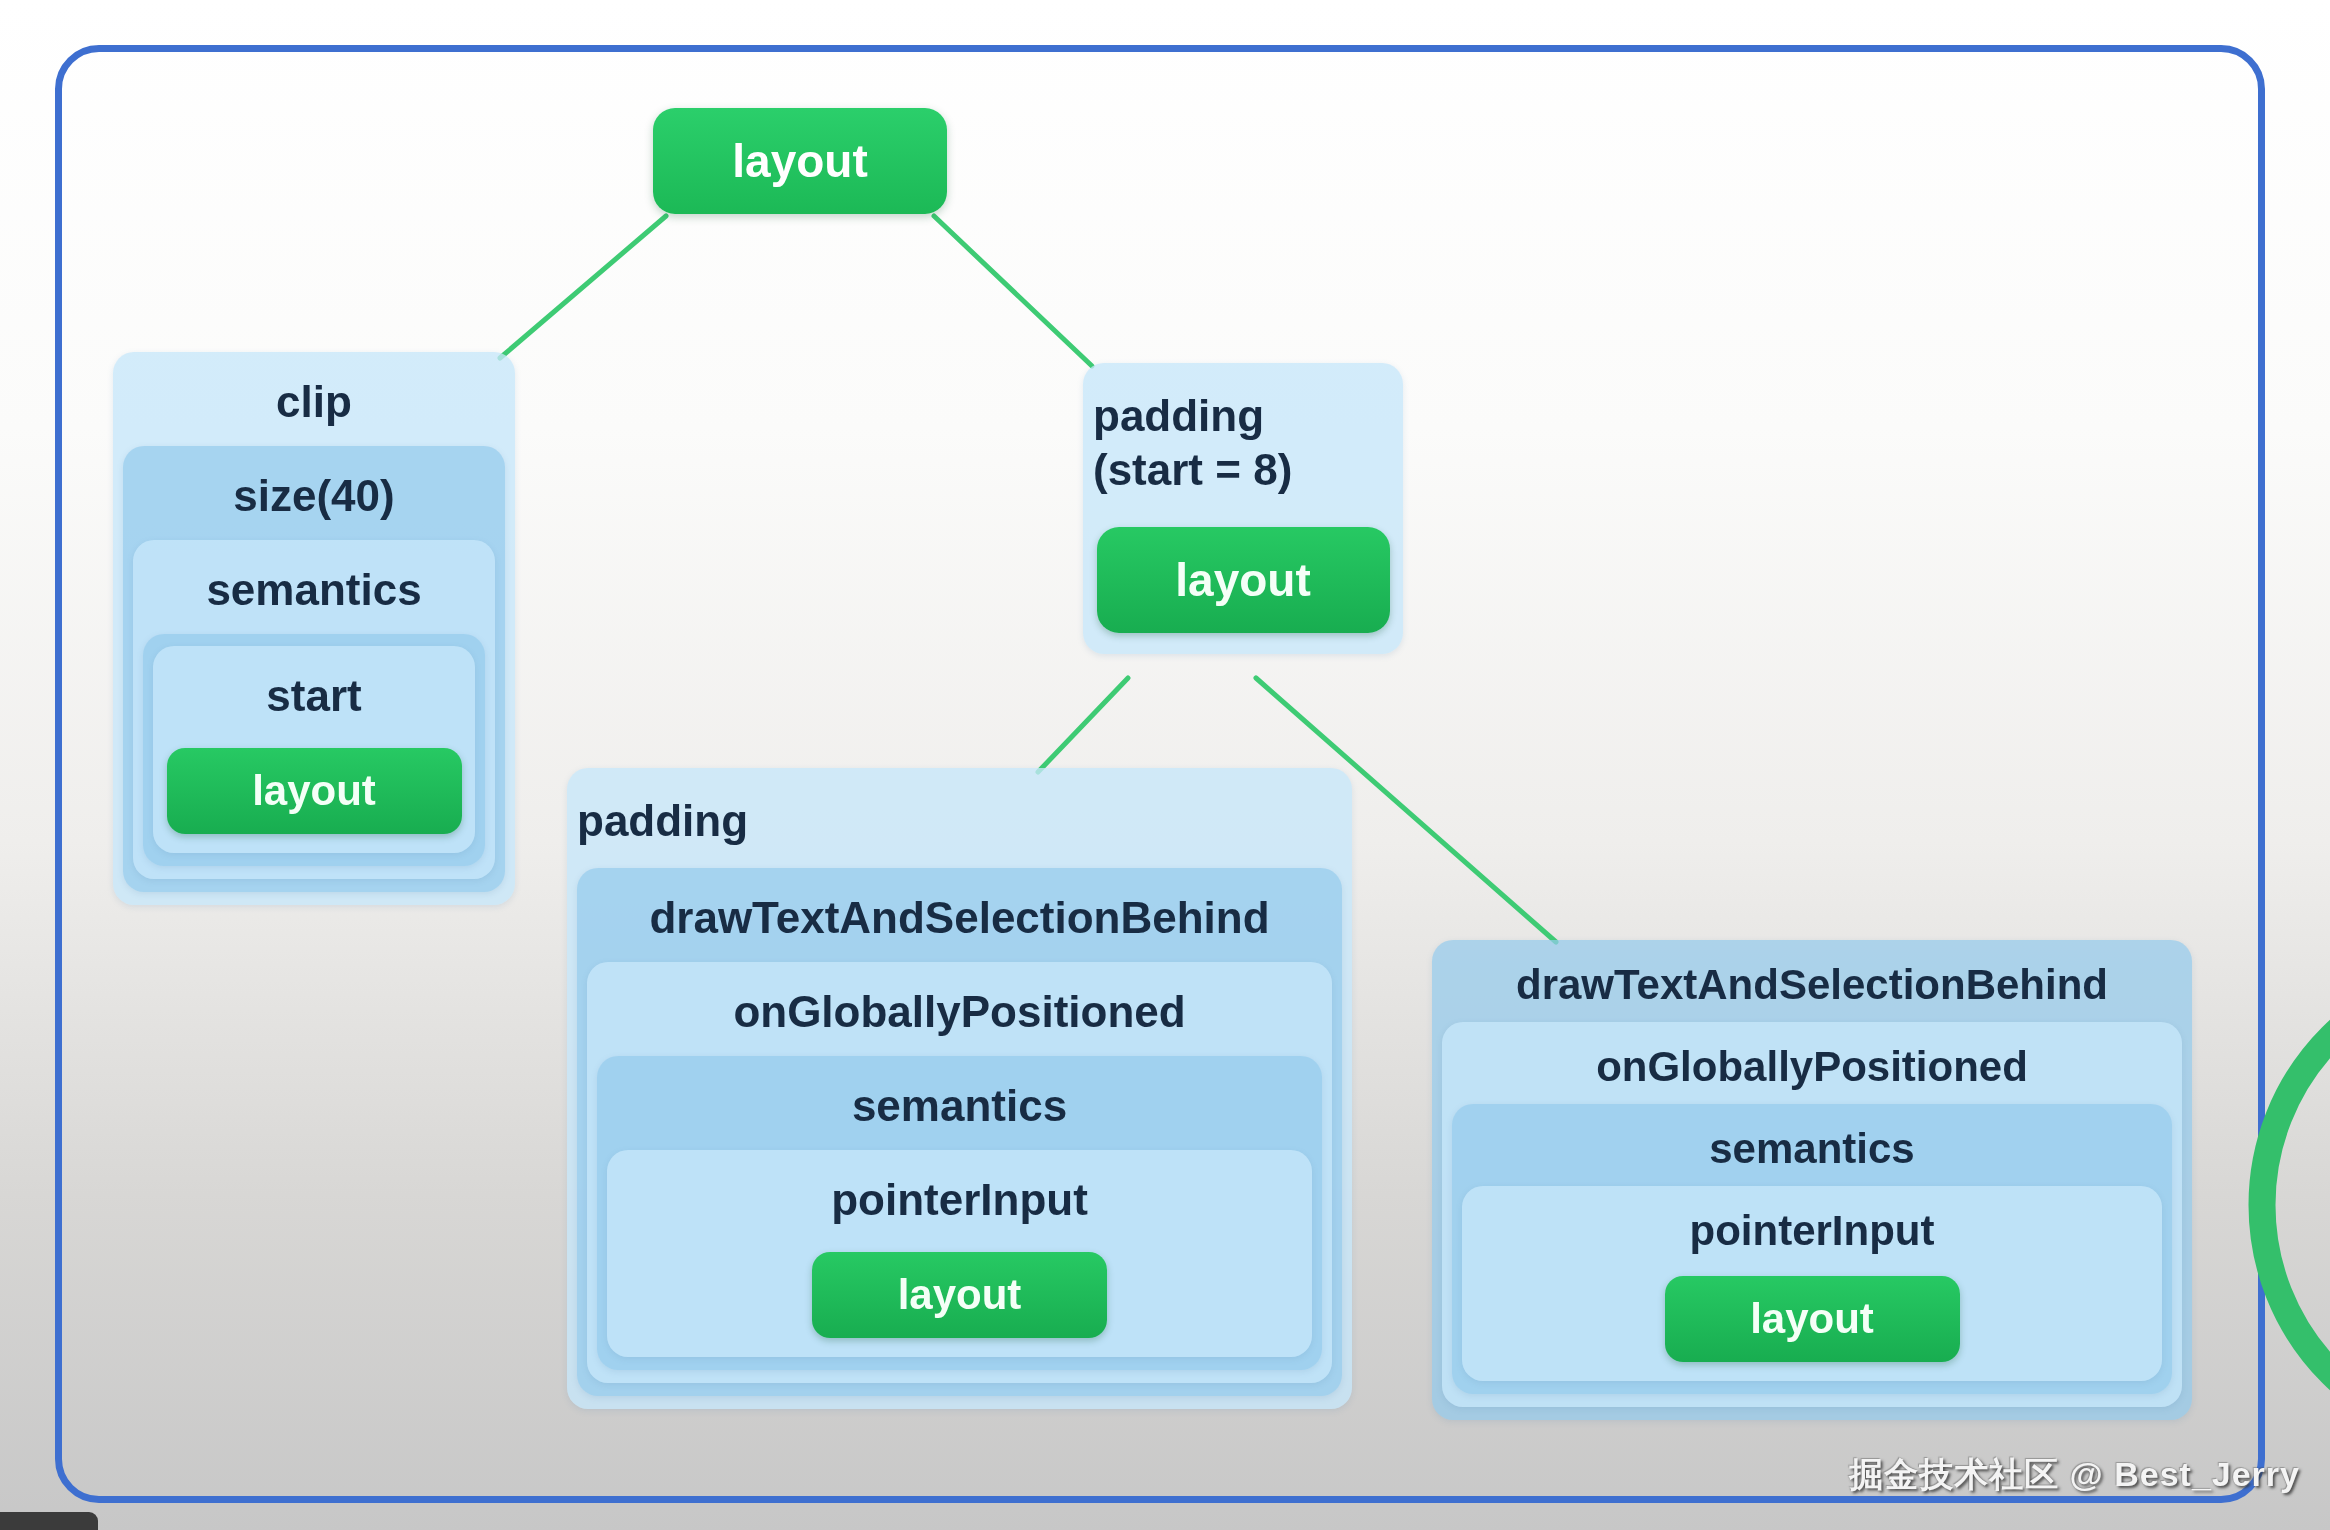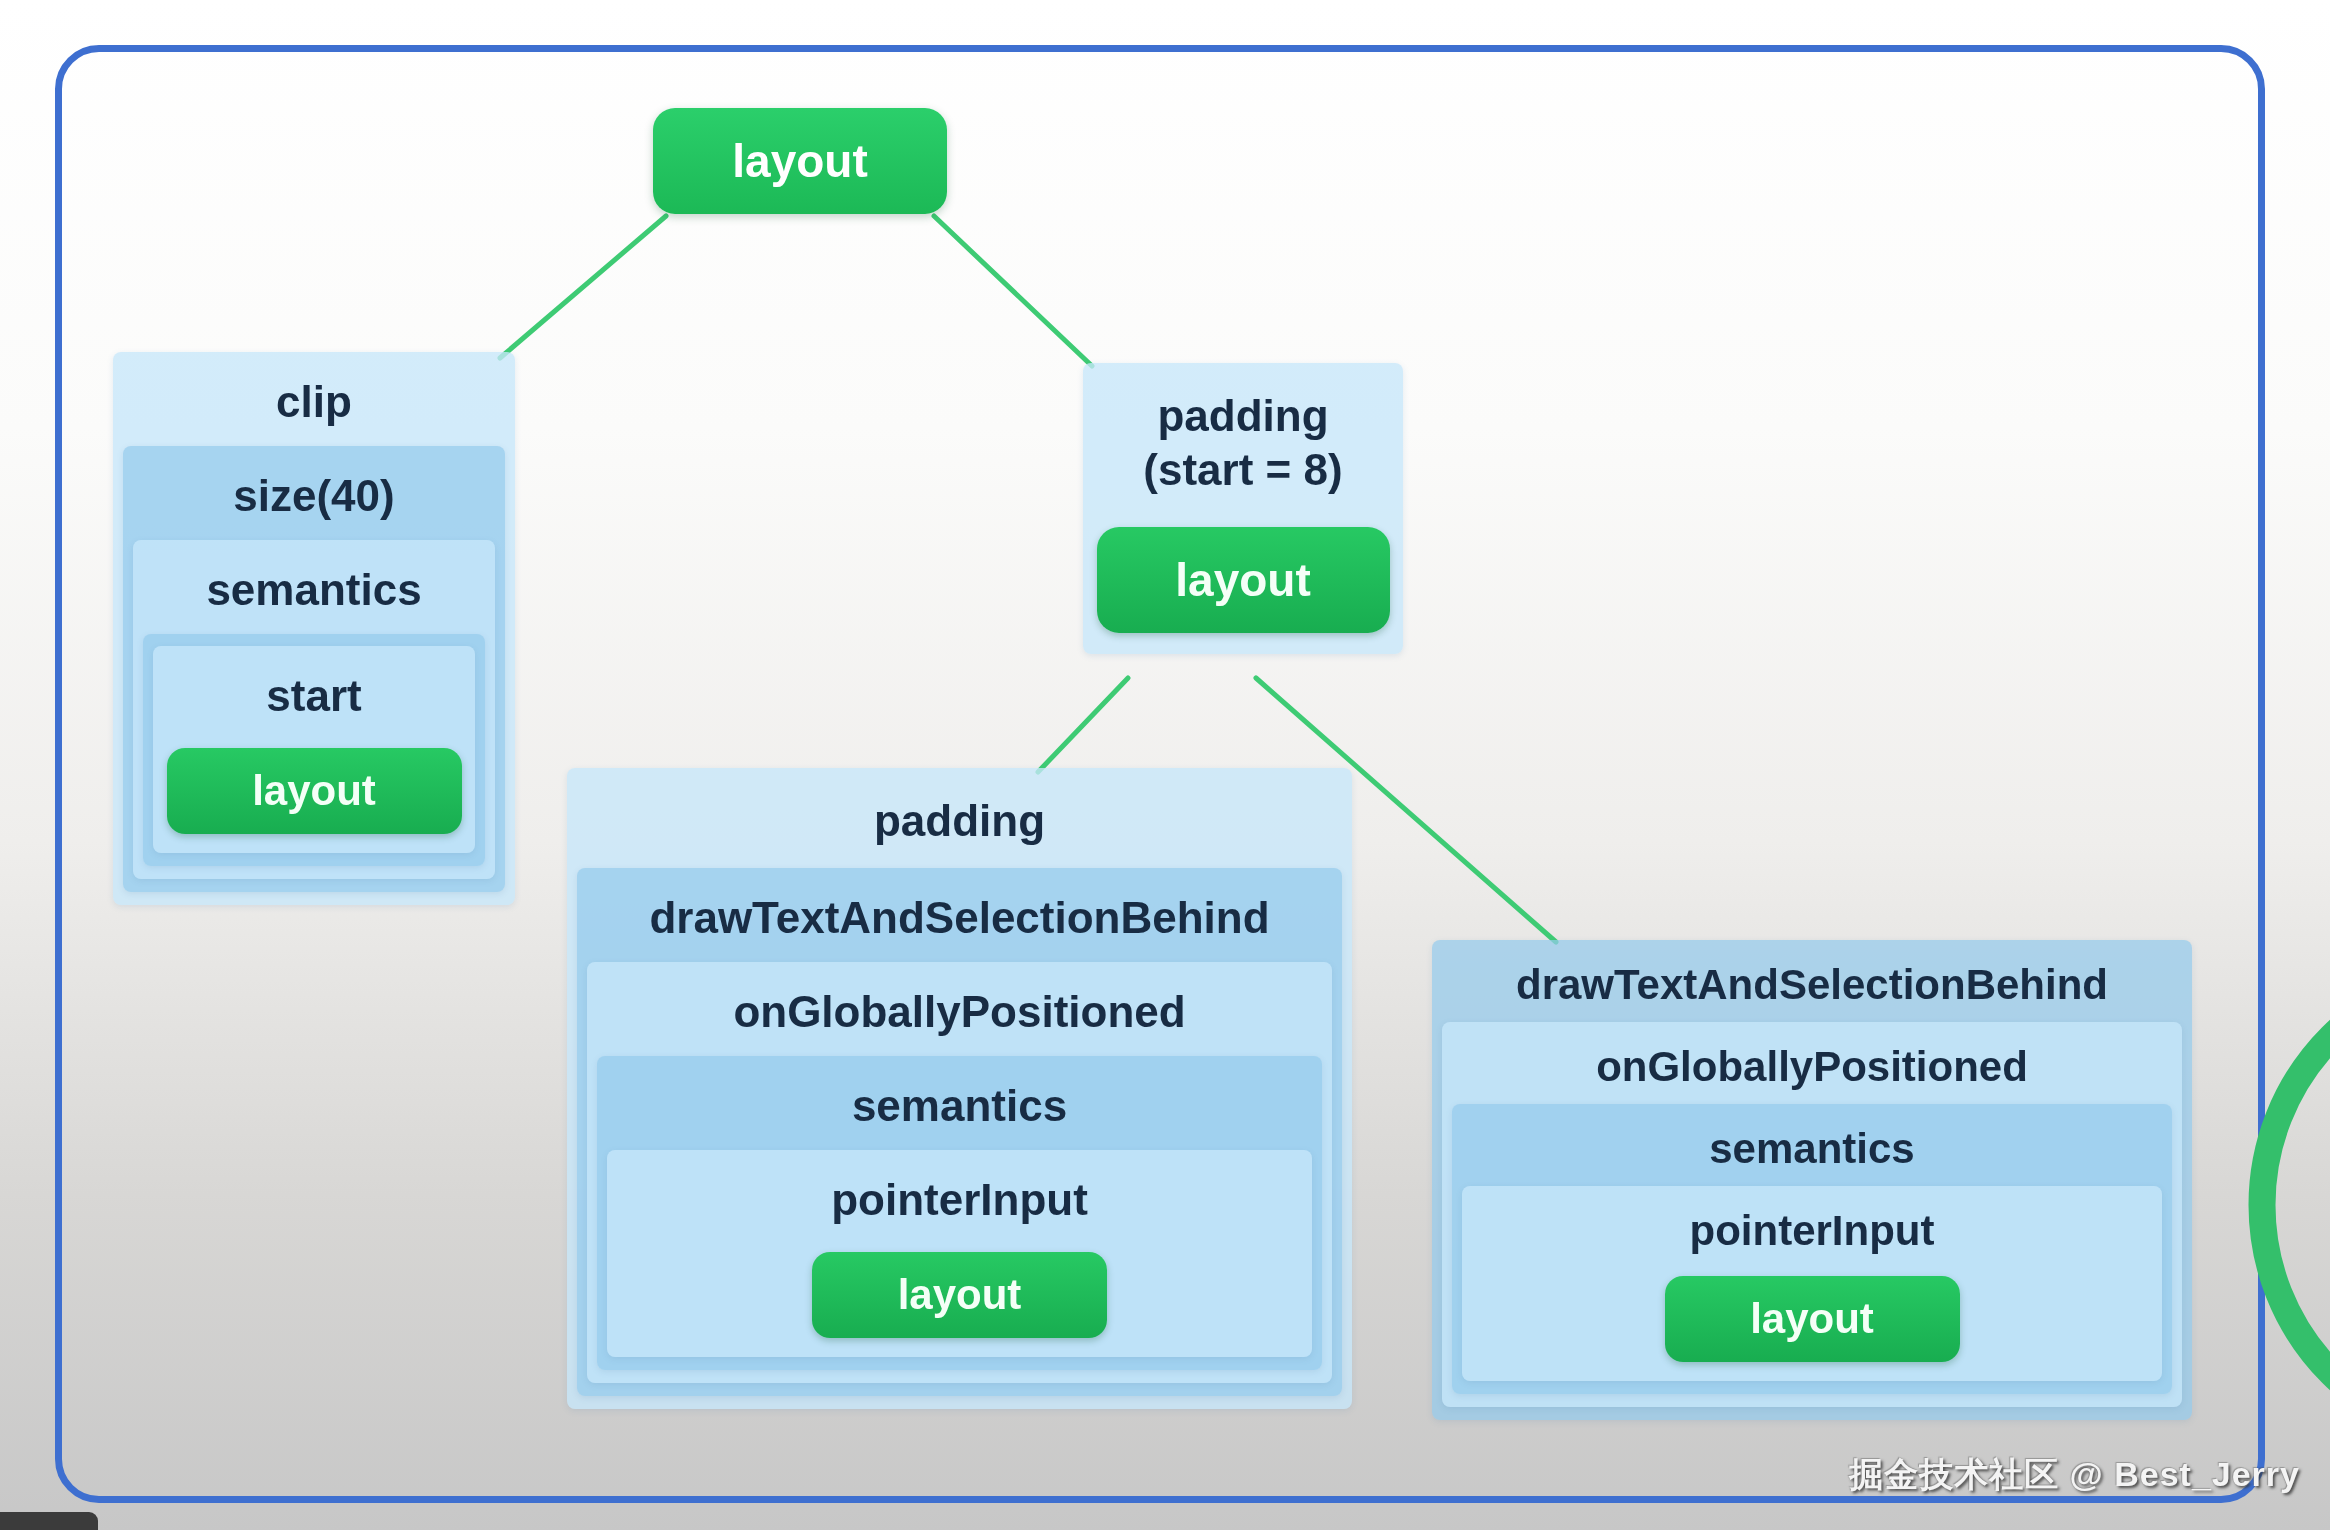--- a/index.html
+++ b/index.html
@@ -14,28 +14,28 @@
   }
   svg.edges{position:absolute;left:0;top:0;width:2330px;height:1530px;pointer-events:none;}
   .gnode{
     position:absolute;display:flex;align-items:center;justify-content:center;
     background:linear-gradient(180deg,#2bcf6b 0%,#1cb956 100%);
     color:#ffffff;font-weight:bold;border-radius:22px;
     box-shadow:0 3px 8px rgba(20,90,50,0.25);
   }
   .node-top{left:653px;top:108px;width:294px;height:106px;font-size:46px;}
   .chainbox{position:absolute;}
-  .level{border-radius:8px;padding:12px 10px 13px 10px;box-sizing:border-box;
+  .level{border-radius:21px;padding:12px 10px 13px 10px;box-sizing:border-box;
          box-shadow:0 2px 6px rgba(90,130,165,0.15);}
   .l-light{background:rgba(199,231,250,0.78);}
   .l-dark{background:rgba(148,203,235,0.72);}
   .lbl{font-weight:bold;font-size:44px;line-height:52px;color:#182c44;
        text-align:center;padding:12px 0 18px;white-space:nowrap;}
   .lbl2{font-weight:bold;font-size:44px;line-height:54px;color:#182c44;
-        text-align:center;white-space:nowrap;}
+        white-space:nowrap;}
   .hdr2{padding:14px 0 20px;}
   .tight .lbl{font-size:42px;line-height:46px;padding:10px 0 14px;}
   .leaf{
     position:relative;display:flex;align-items:center;justify-content:center;
     width:295px;height:86px;margin:8px auto 6px auto;border-radius:18px;
     background:linear-gradient(180deg,#27c963 0%,#18ad50 100%);
     color:#f4fff7;font-weight:bold;font-size:42px;
     box-shadow:0 3px 7px rgba(20,90,50,0.28);
   }
   .leaf-big{width:293px;height:106px;font-size:46px;margin:10px auto 8px auto;border-radius:22px;}

